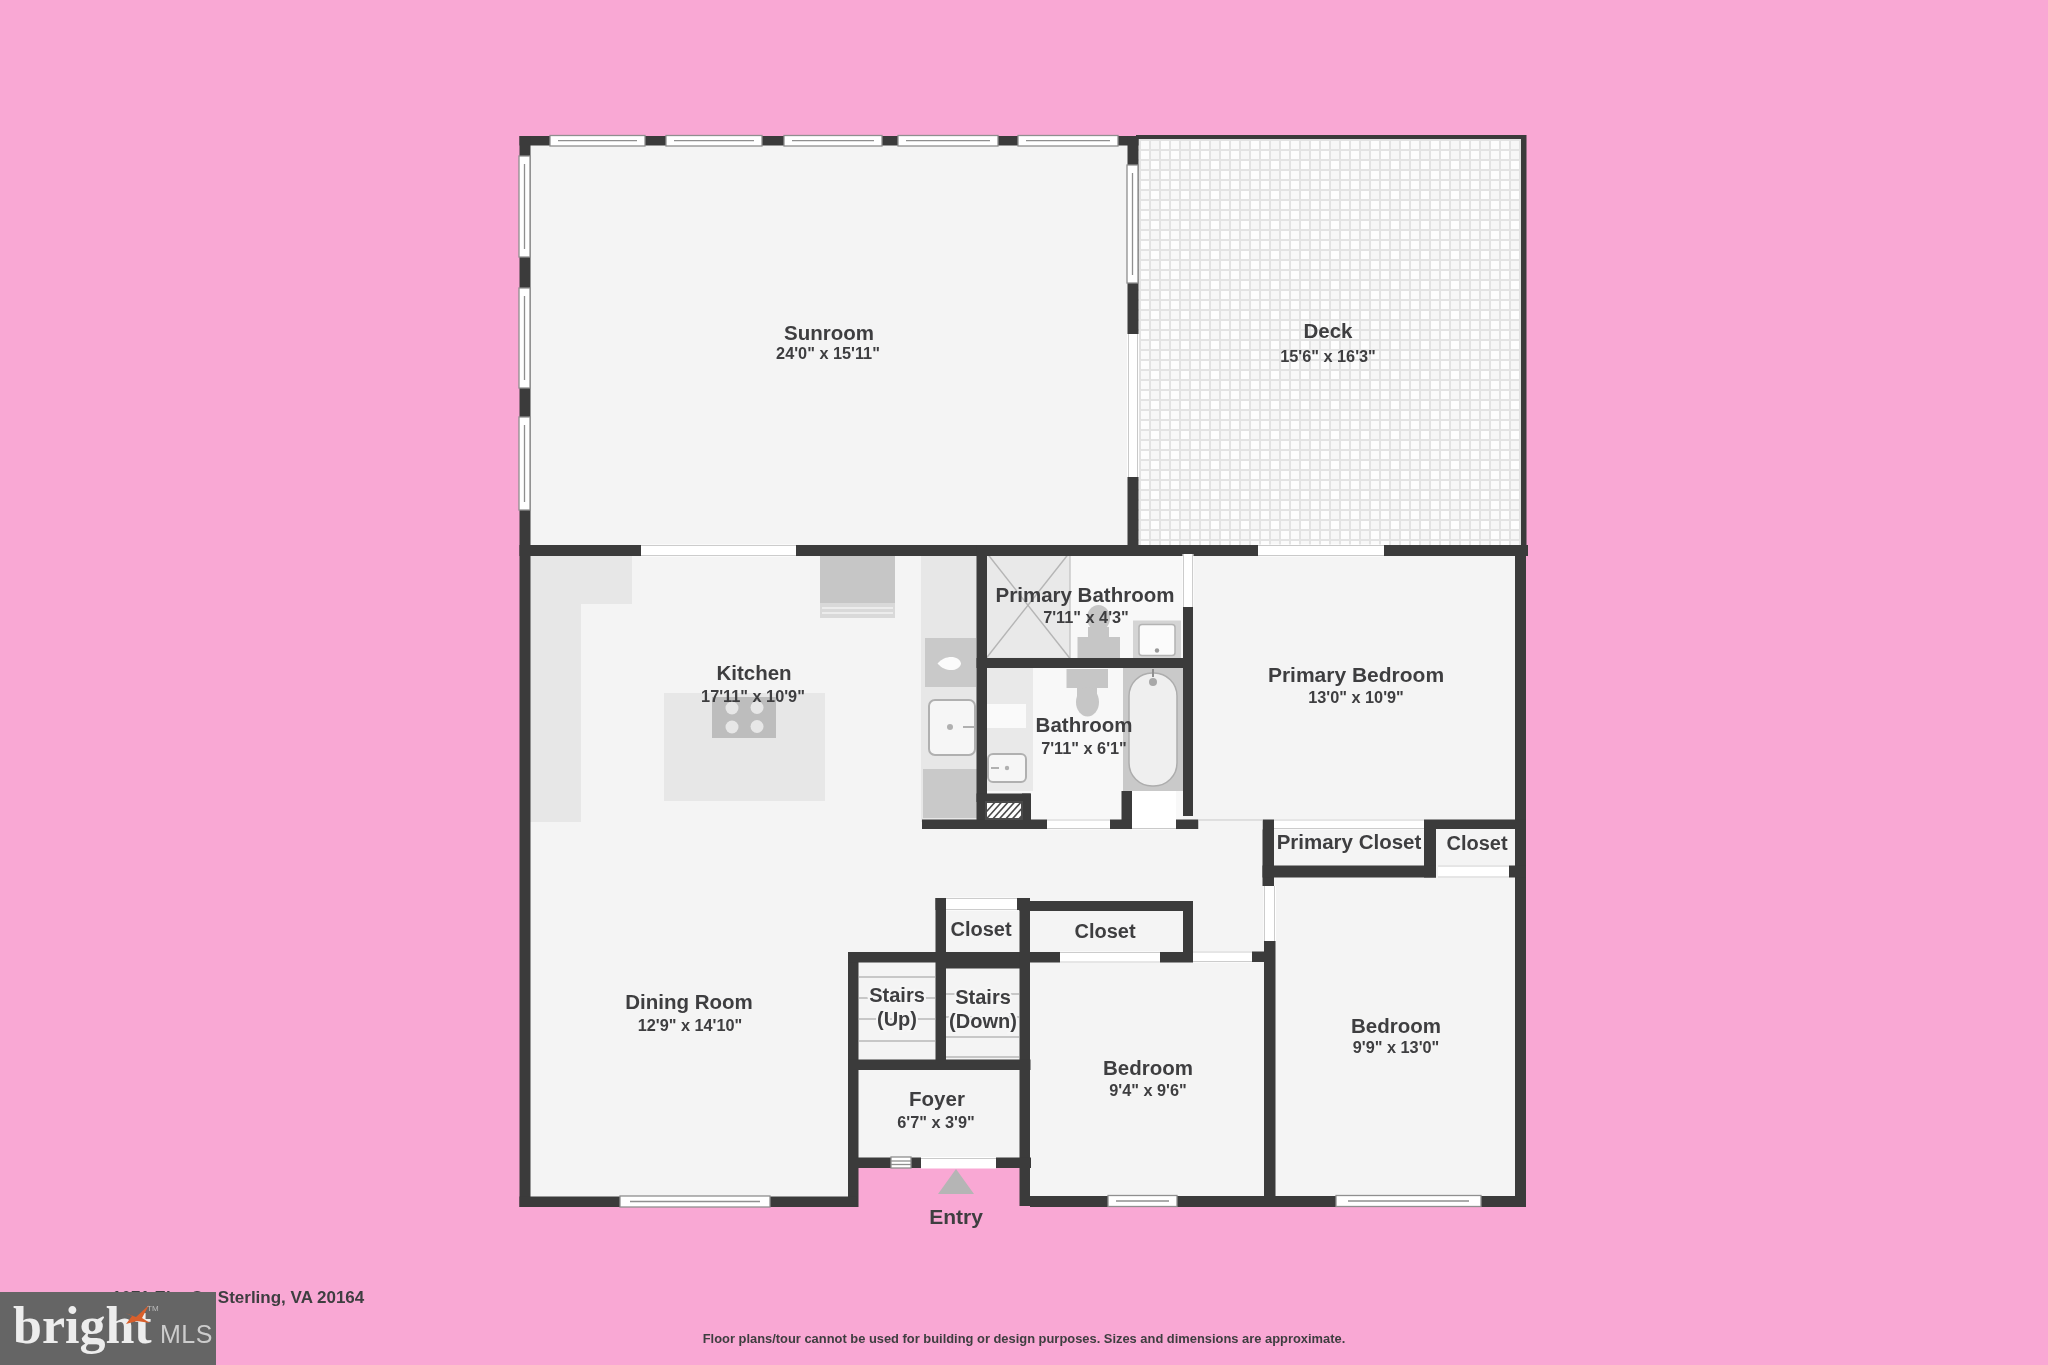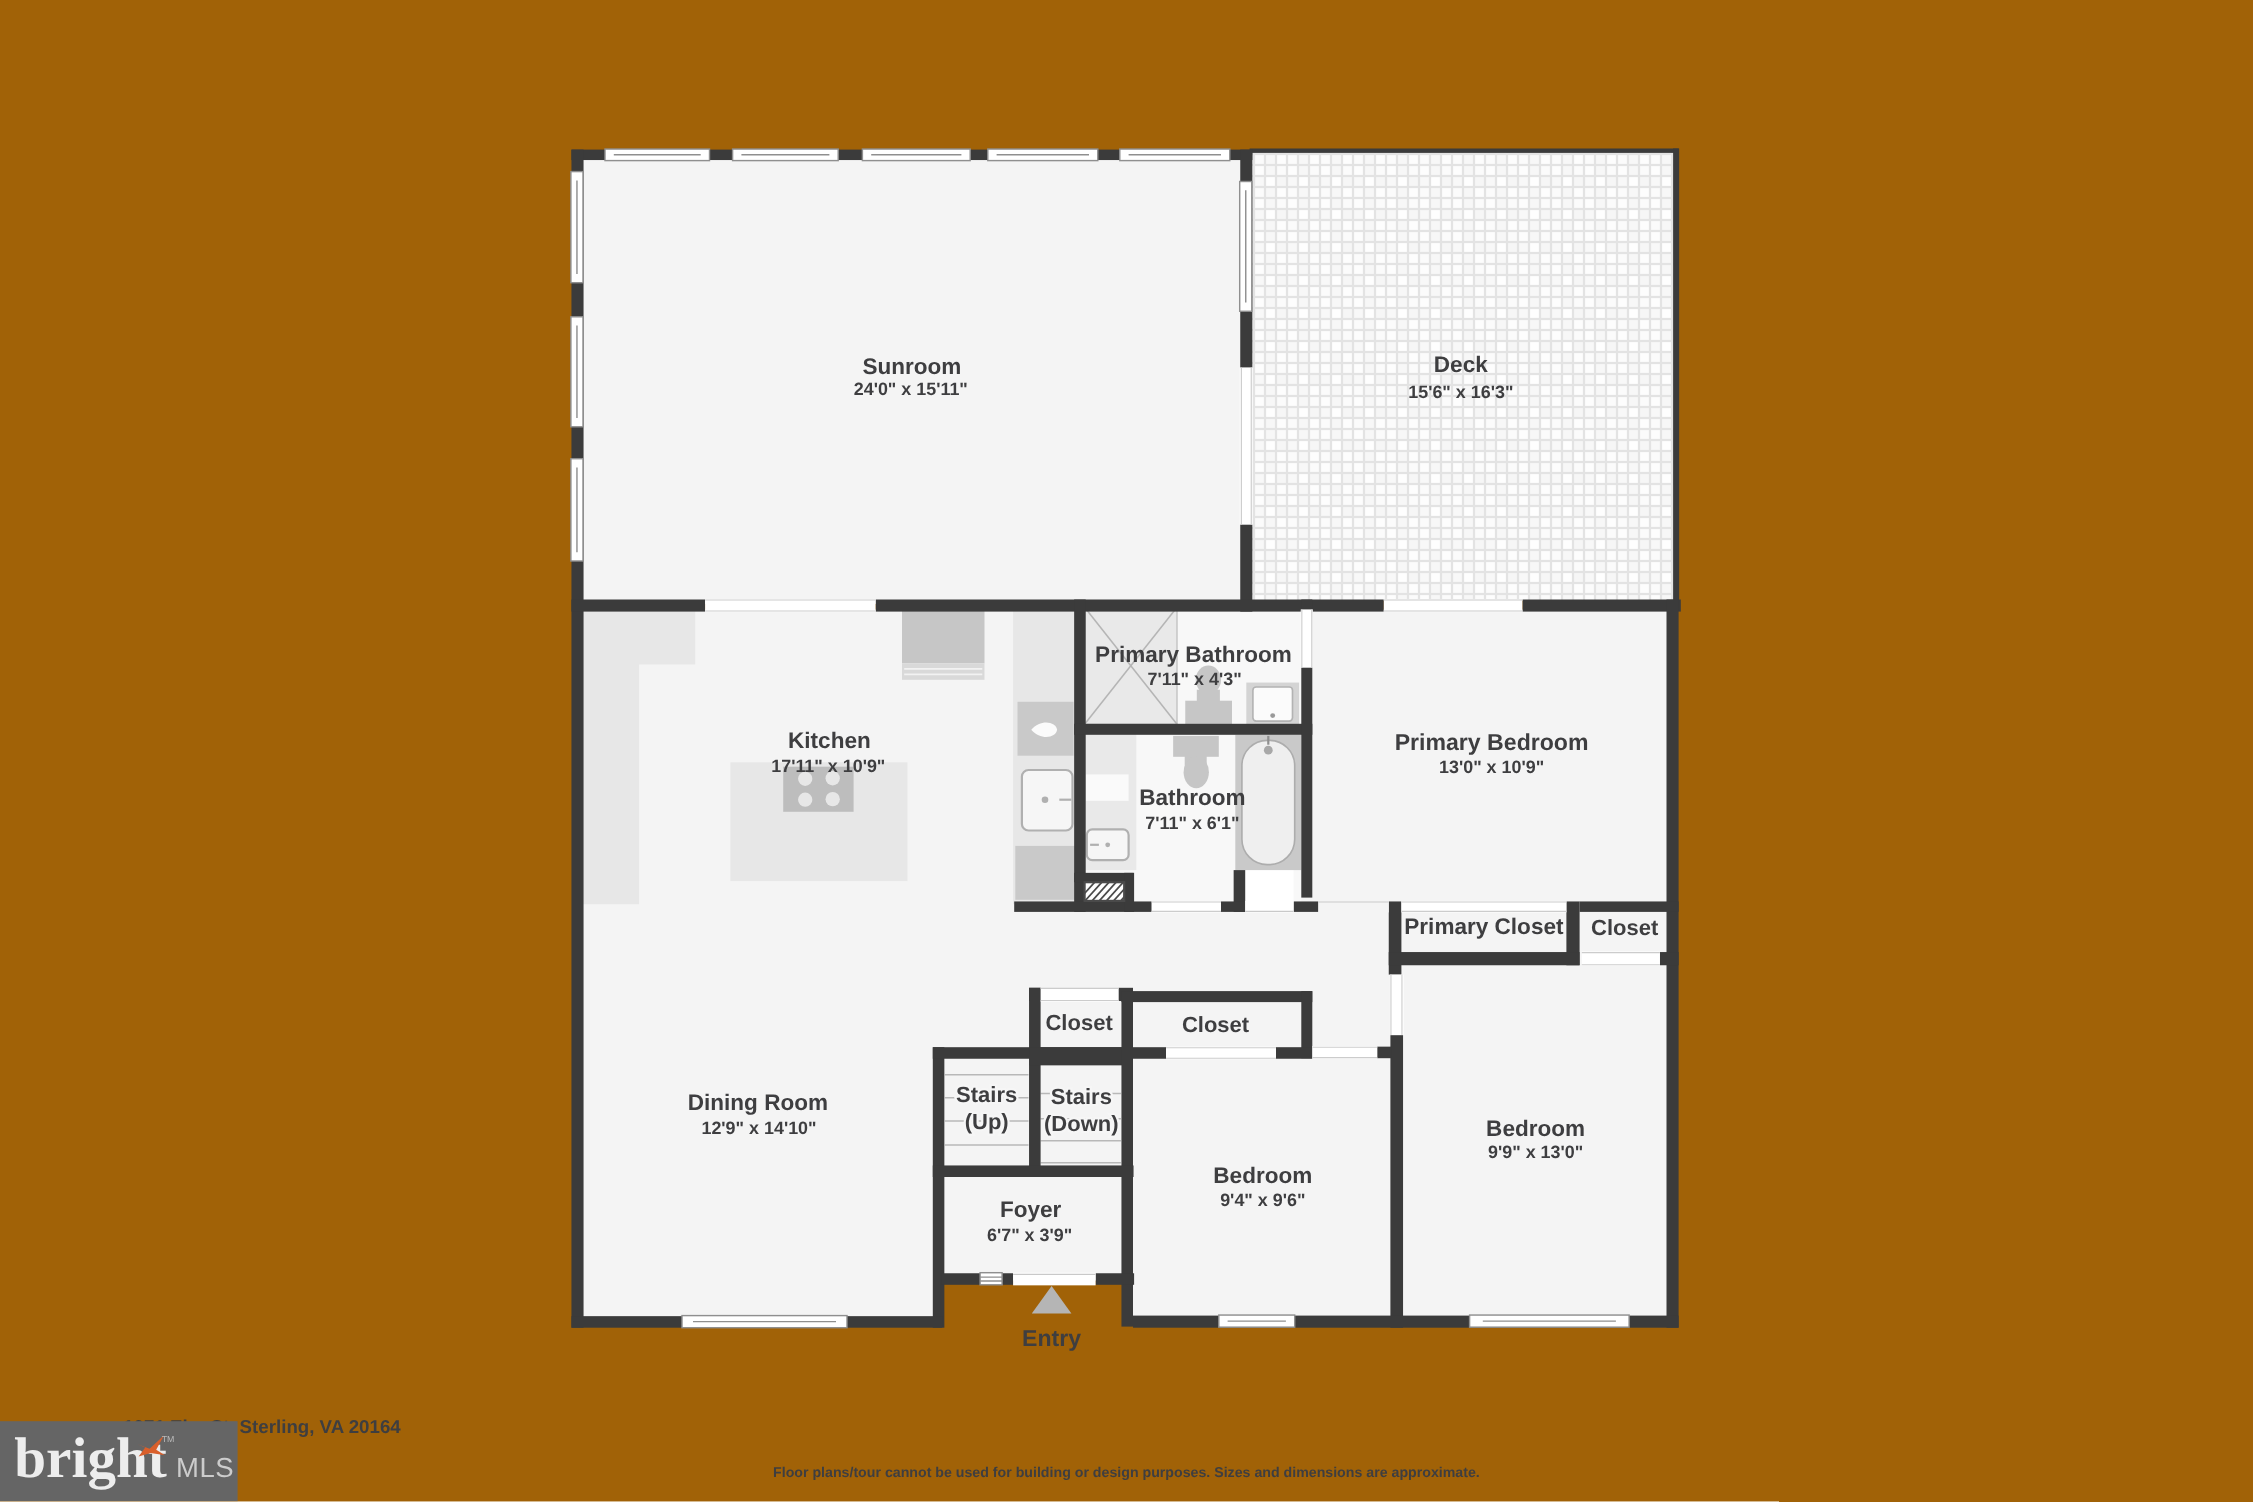--- a/index.html
+++ b/index.html
@@ -1,16 +1,16 @@
 <!DOCTYPE html>
 <html><head>
 <meta charset="utf-8">
 <style>
   html,body{margin:0;padding:0;background:#ffffff;}
-  .page{position:relative;width:2048px;height:1365px;background:#a16207;overflow:hidden;}
+  .page{position:relative;width:2048px;height:1365px;background:#f9a8d4;overflow:hidden;}
   text{font-family:"Liberation Sans", sans-serif;fill:#3e3e40;}
   .ttl{font-weight:bold;font-size:20.5px;}
   .dim{font-weight:bold;font-size:16.3px;}
   .sm{font-weight:bold;font-size:20px;}
 </style>
 </head>
 <body>
 <div class="page">
 <svg width="2048" height="1365" viewBox="0 0 2048 1365">
 <defs>

